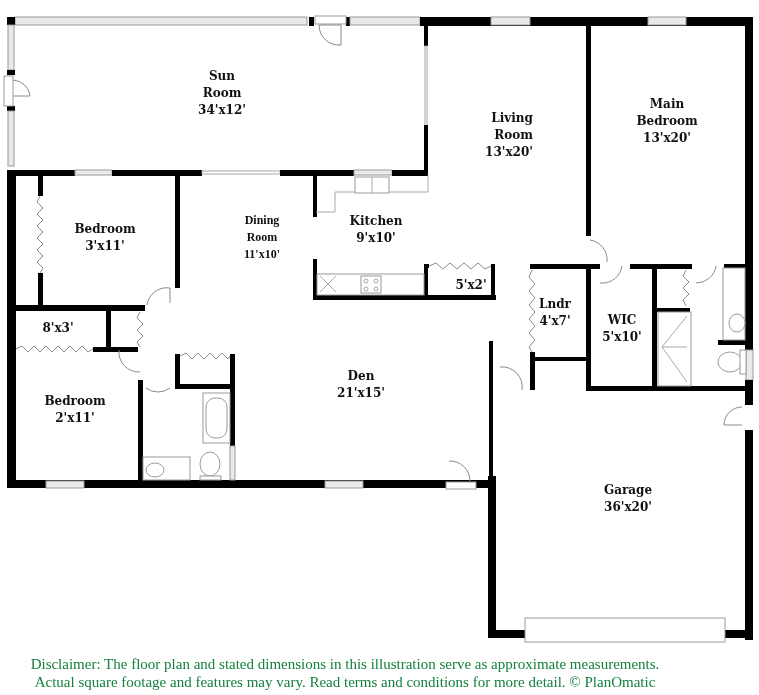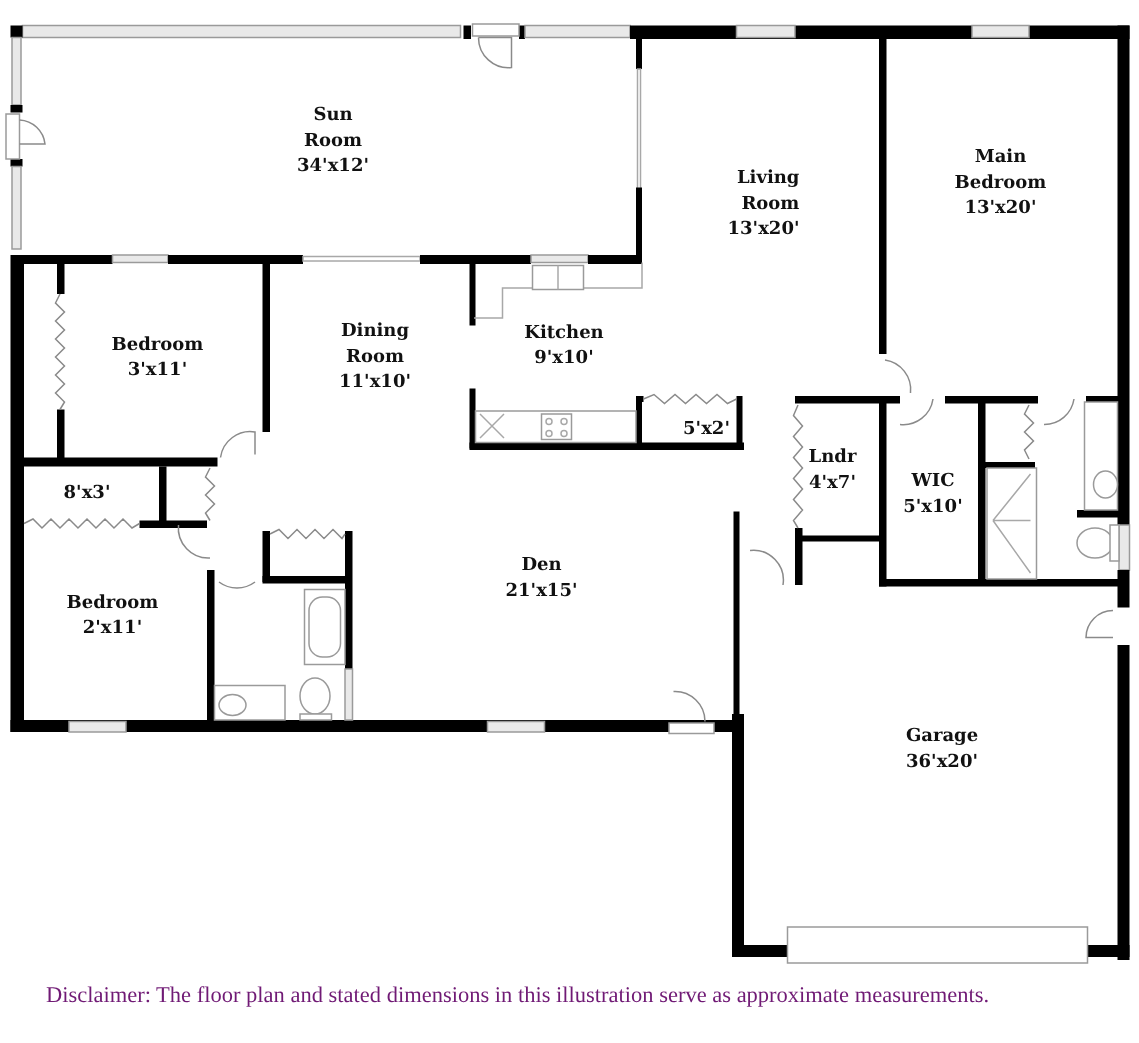--- a/index.html
+++ b/index.html
@@ -7,21 +7,21 @@
   #plan { position:absolute; left:0; top:0; width:759px; height:650px; }
   .wall { fill:#000; }
   .win { fill:#e9e9e9; stroke:#9a9a9a; stroke-width:1; }
   .thin { fill:none; stroke:#a8a8a8; stroke-width:1; }
   .door { fill:none; stroke:#8a8a8a; stroke-width:1; }
   .fix { fill:#fff; stroke:#9a9a9a; stroke-width:1; }
   .zig { fill:none; stroke:#8a8a8a; stroke-width:1; }
   .label { position:absolute; text-align:center; font-family:"DejaVu Serif", serif; font-weight:bold; color:#111; font-size:12px; line-height:17px; white-space:nowrap; transform:translateX(-50%); }
   .label .dim { display:block; font-weight:bold; }
   .label .nm { display:block; }
-  #disclaimer { position:absolute; left:0; top:655px; width:690px; text-align:center; font-family:"Liberation Serif", serif; font-size:15px; line-height:18px; color:#701a75; }
+  #disclaimer { position:absolute; left:0; top:655px; width:690px; text-align:center; font-family:"Liberation Serif", serif; font-size:15px; line-height:18px; color:#15803d; }
   #disclaimer span { display:block; }
 </style>
 </head>
 <body>
 
 <svg id="plan" viewBox="0 0 759 650" xmlns="http://www.w3.org/2000/svg">
 
   <g>
 
     <rect class="win" x="15" y="17" width="292" height="8"></rect>
@@ -174,21 +174,21 @@
 </div>
 <div class="label" style="left:667px;top:96px;">
   <span class="nm">Main</span>
   <span class="nm">Bedroom</span>
   <span class="dim">13'x20'</span>
 </div>
 <div class="label" style="left:105px;top:221px;">
   <span class="nm">Bedroom</span>
   <span class="dim">3'x11'</span>
 </div>
-<div class="label" style="left:250px;top:212px;">
+<div class="label" style="left:262px;top:212px;font-family:Liberation Serif, serif;">
   <span class="nm">Dining</span>
   <span class="nm">Room</span>
   <span class="dim">11'x10'</span>
 </div>
 <div class="label" style="left:376px;top:213px;">
   <span class="nm">Kitchen</span>
   <span class="dim">9'x10'</span>
 </div>
 <div class="label" style="left:444px;top:277px;margin-left:27px;">
   <span class="dim">5'x2'</span>
@@ -212,13 +212,14 @@
   <span class="nm">Den</span>
   <span class="dim">21'x15'</span>
 </div>
 <div class="label" style="left:628px;top:482px;">
   <span class="nm">Garage</span>
   <span class="dim">36'x20'</span>
 </div>
 
 <div id="disclaimer">
   <span>Disclaimer: The floor plan and stated dimensions in this illustration serve as approximate measurements.</span>
+  <span>Actual square footage and features may vary. Read terms and conditions for more detail. © PlanOmatic</span>
 </div>
 
 </body></html>

